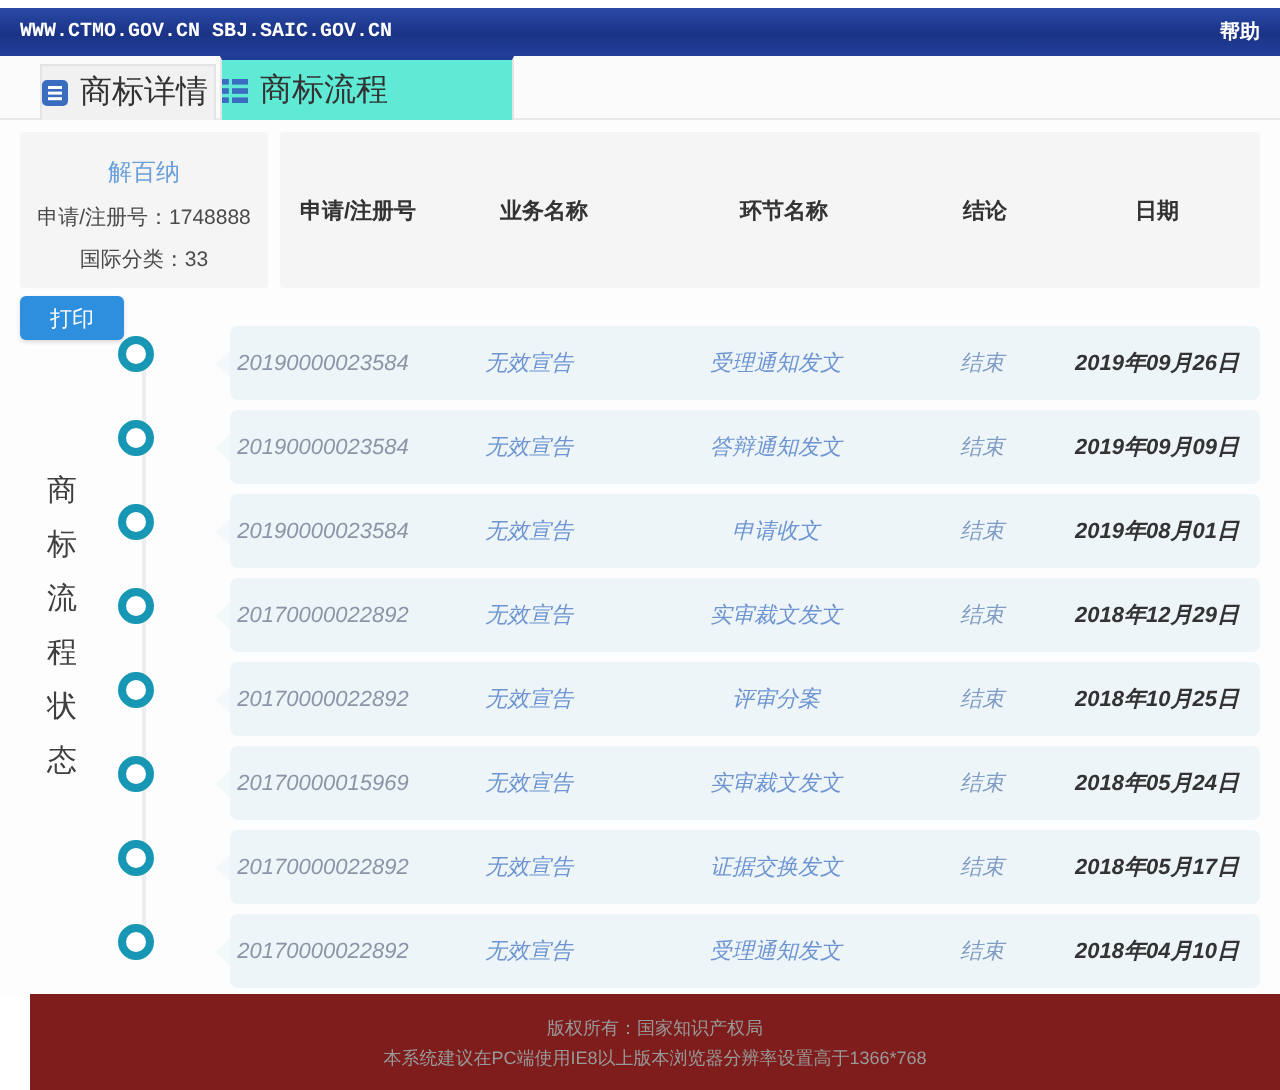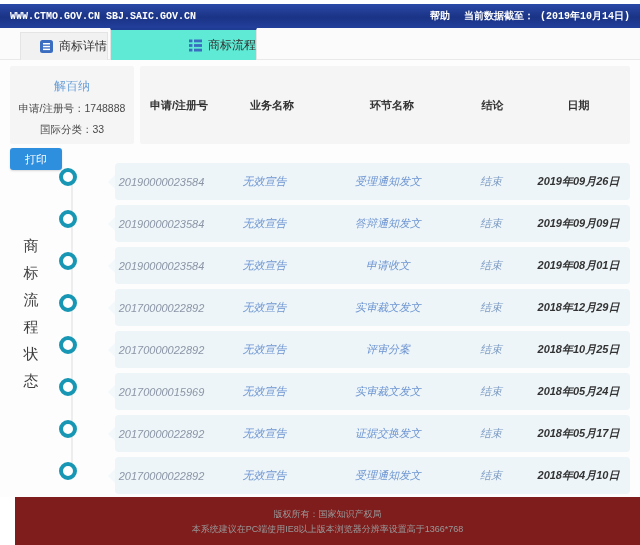--- a/index.html
+++ b/index.html
@@ -9,21 +9,21 @@
   
   .topbar { position: absolute; top: 4px; left: 0; right: 0; height: 24px;
     background: linear-gradient(#2a4aa8, #1a3385 55%, #223f9c);
     color: #fff; font-size: 10px; font-weight: bold;
     display: flex; align-items: center; justify-content: space-between; padding: 0 10px; font-family: Liberation Mono, monospace; }
   .topbar-right { display: flex; align-items: flex-end; gap: 14px; font-weight: bold; }
   .topbar a { color: #fff; text-decoration: none; }
 
   
   .tabstrip { position: absolute; top: 28px; left: 0; right: 0; height: 32px; background: #fbfbfc; border-bottom: 1px solid #e9e9ea; }
-  .tab { display: flex; align-items: center; justify-content: flex-end; gap: 6px; font-size: 12px; color: #333; cursor: pointer; padding-left: 10px; }
+  .tab { display: flex; align-items: center; justify-content: flex-start; gap: 6px; font-size: 16px; color: #333; cursor: pointer; }
   .tab-details { position: absolute; left: 20px; top: 4px; width: 88px; height: 28px; background: #f1f1f2; border: 1px solid #e4e4e5; border-bottom: none; }
   .tab-process { position: absolute; left: 110px; top: 0; width: 147px; height: 32px; background: #5eead4;
     border-top: 2px solid #1f3c95; border-left: 1px solid #e4e4e5; border-right: 1px solid #e4e4e5; }
   .tabicon { width: 13px; height: 13px; display: block; }
 
   
   .main { position: absolute; top: 60px; left: 0; right: 0; height: 437px; background: #fdfdfe; }
 
   .info-box { position: absolute; left: 10px; top: 6px; width: 124px; height: 78px; background: #f5f5f6; border-radius: 2px; text-align: center; }
   .tm-name { margin-top: 12px; font-size: 12px; color: #6aa0d8; }
@@ -60,21 +60,20 @@
 </style>
 </head>
 <body>
 
 <div class="page">
 
   <div class="topbar">
     <span>WWW.CTMO.GOV.CN SBJ.SAIC.GOV.CN</span>
     <span class="topbar-right">
       <a href="#">帮助</a>
-      <span>当前数据截至： (2019年10月14日)</span>
     </span>
   </div>
 
   <div class="tabstrip">
     <div class="tab tab-details">
       <svg class="tabicon" viewBox="0 0 13 13">
         <rect x="0" y="0" width="13" height="13" rx="2.5" fill="#3a6cc0"></rect>
         <rect x="3" y="3" width="7" height="1.5" fill="#fff"></rect>
         <rect x="3" y="5.8" width="7" height="1.5" fill="#fff"></rect>
         <rect x="3" y="8.6" width="7" height="1.5" fill="#fff"></rect>

